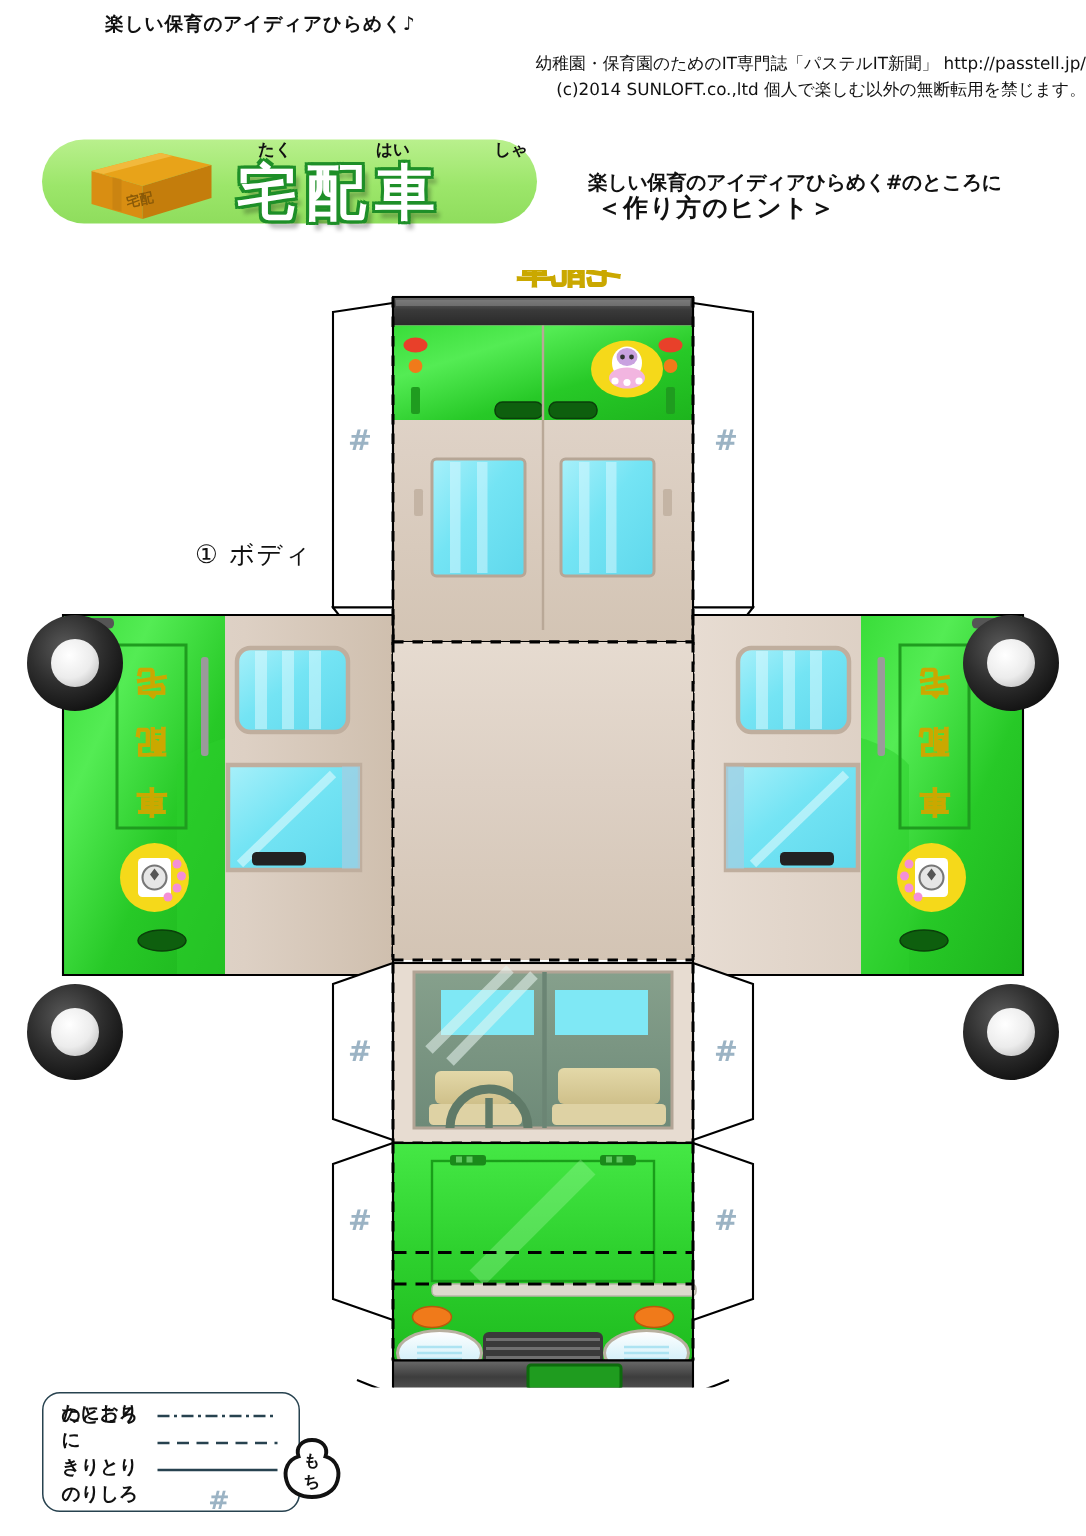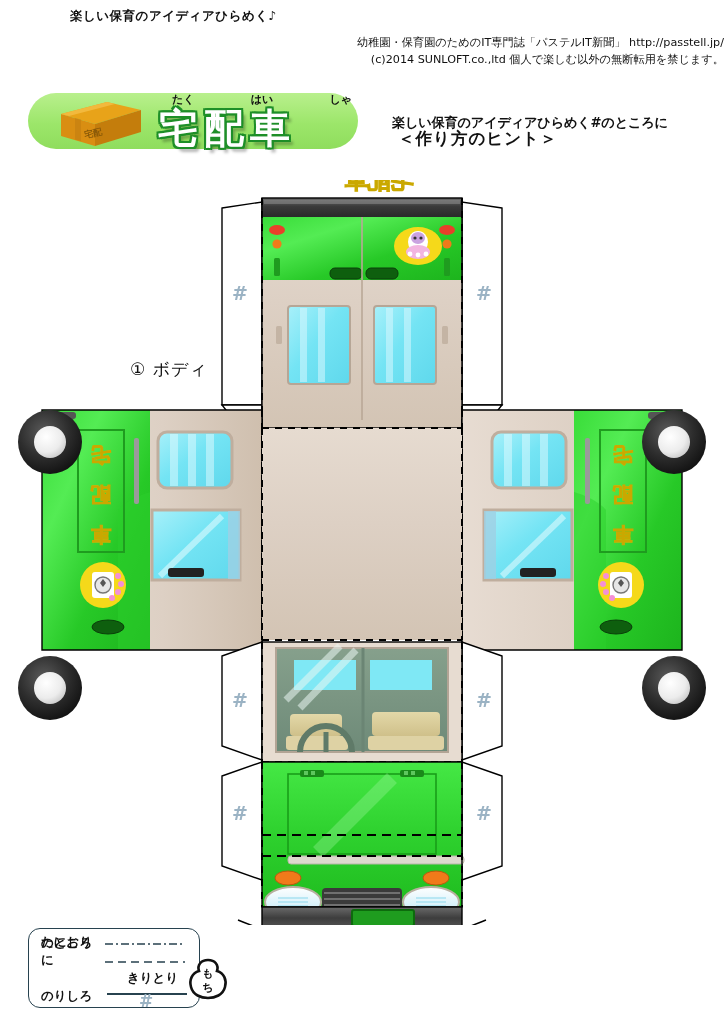--- a/index.html
+++ b/index.html
@@ -427,21 +427,21 @@
     </span>
   </div>
   <div class="lg-row" style="top:23px;">
     <span class="lg-label">のところに</span>
     <span class="lg-art">
       <svg width="84" height="14">
           <line x1="2" y1="7" x2="82" y2="7" stroke="#27424f" stroke-width="1.6" stroke-dasharray="8,5"></line>
         </svg>
     </span>
   </div>
-  <div class="lg-row" style="top:41px;flex-direction:column;">
+  <div class="lg-row" style="top:41px;">
     <span class="lg-label">きりとり</span>
     <span class="lg-art">
       <svg width="84" height="14">
           <line x1="2" y1="7" x2="82" y2="7" stroke="#27424f" stroke-width="1.8"></line>
         </svg>
     </span>
   </div>
   <div class="lg-row" style="top:59px;">
     <span class="lg-label">のりしろ</span>
     <span class="lg-art" style="text-align:center;color:#9bb3c4;font-size:17px;font-weight:bold;">#</span>

